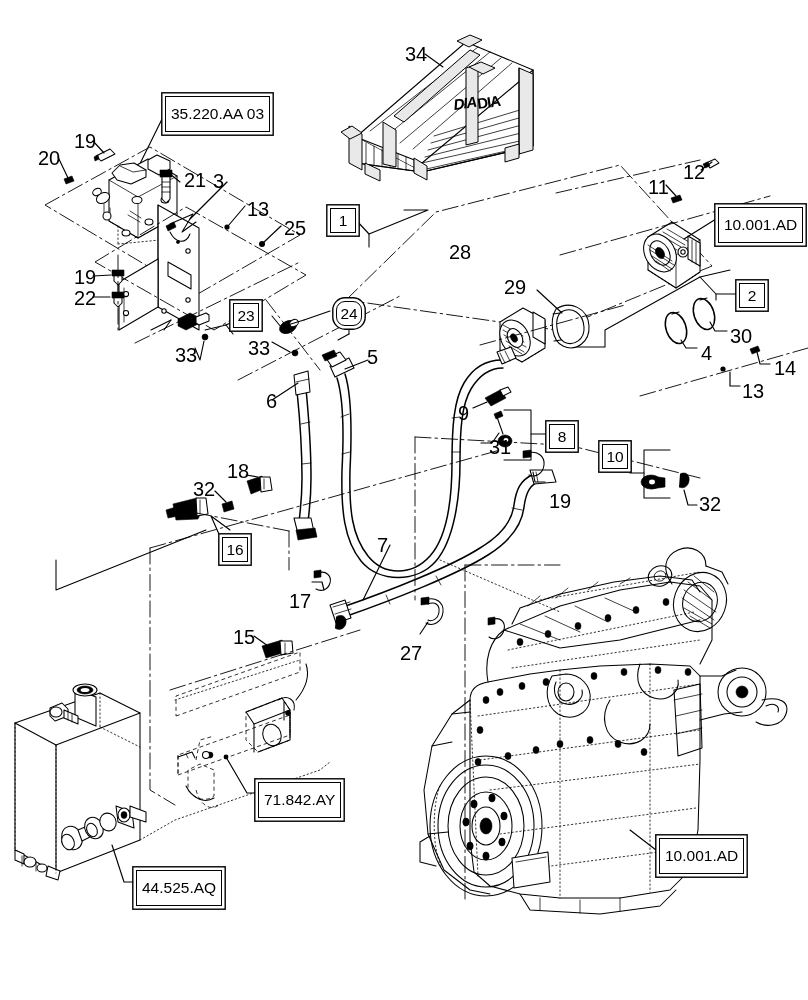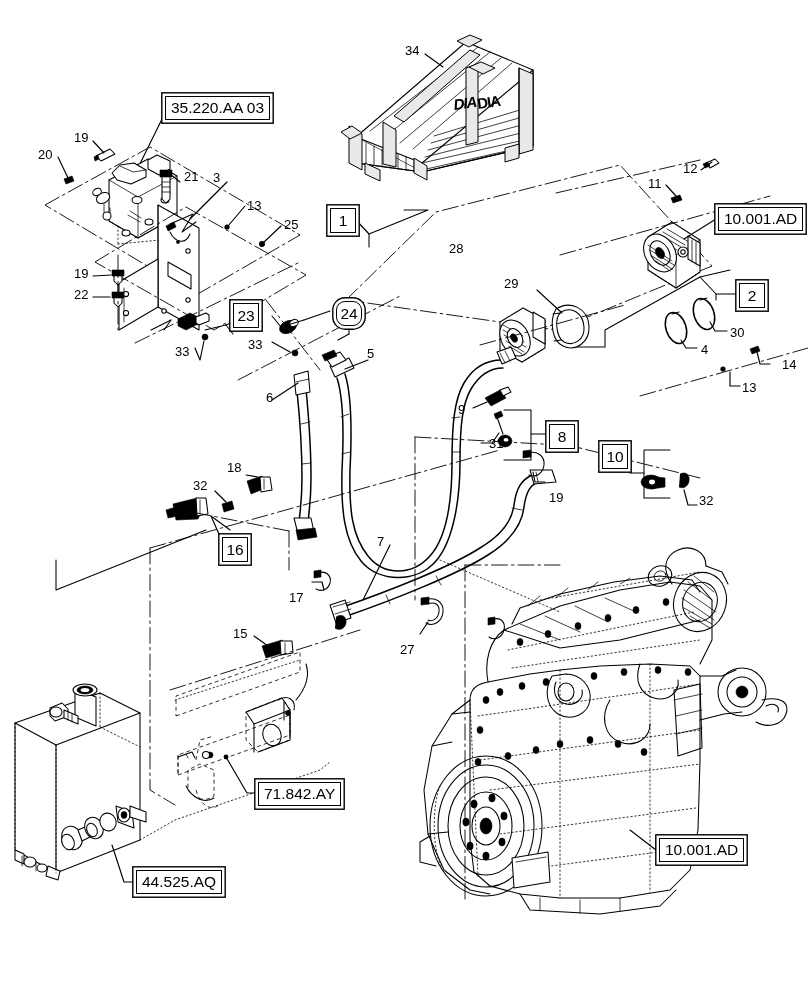--- a/index.html
+++ b/index.html
@@ -1,23 +1,23 @@
 <!DOCTYPE html>
 <html><head>
 <meta charset="utf-8">
 <title>Parts Diagram</title>
 <style>
   html,body{margin:0;padding:0;background:#ffffff;}
   body{width:808px;height:1000px;font-family:"Liberation Sans", sans-serif;}
   #sheet{position:relative;width:808px;height:1000px;overflow:hidden;background:#fff;}
   #art{position:absolute;left:0;top:0;width:808px;height:1000px;}
-  .callout{position:absolute;font-family:"Liberation Sans", sans-serif;font-size:13px;color:#000;
+  .callout{position:absolute;font-family:"Liberation Sans", sans-serif;font-size:20px;color:#000;
            line-height:1;white-space:nowrap;user-select:none;}
   .refbox{position:absolute;border:1.4px solid #000;background:#fff;font-size:15.5px;
-          font-family:"Liberation Sans", sans-serif;color:#000;padding:2px 5px;line-height:1.15;white-space:nowrap;}
+          font-family:"Liberation Sans", sans-serif;color:#000;padding:8px 5px;line-height:1.15;white-space:nowrap;}
   .refbox.dbl{box-shadow:0 0 0 2.5px #fff, 0 0 0 3.9px #000;}
   .numbox{position:absolute;border:1.4px solid #000;background:#fff;font-size:15.5px;
           font-family:"Liberation Sans", sans-serif;color:#000;width:24px;height:23px;
           display:flex;align-items:center;justify-content:center;line-height:1;}
   .numbox.dbl{box-shadow:0 0 0 2.5px #fff, 0 0 0 3.9px #000;}
 </style>
 </head>
 <body>
 
 <div id="sheet">
@@ -601,21 +601,21 @@
   <div class="callout" style="left:74px;top:288px;">22</div>
   <div class="callout" style="left:175px;top:345px;">33</div>
   <div class="callout" style="left:248px;top:338px;">33</div>
   <div class="callout" style="left:405px;top:44px;">34</div>
   <div class="callout" style="left:648px;top:177px;">11</div>
   <div class="callout" style="left:683px;top:162px;">12</div>
   <div class="callout" style="left:449px;top:242px;">28</div>
   <div class="callout" style="left:504px;top:277px;text-align:center;">29</div>
   <div class="callout" style="left:730px;top:326px;">30</div>
   <div class="callout" style="left:701px;top:343px;">4</div>
-  <div class="callout" style="left:774px;top:358px;margin-left:8px;">14</div>
+  <div class="callout" style="left:774px;top:358px;">14</div>
   <div class="callout" style="left:742px;top:381px;">13</div>
   <div class="callout" style="left:367px;top:347px;">5</div>
   <div class="callout" style="left:266px;top:391px;">6</div>
   <div class="callout" style="left:458px;top:403px;">9</div>
   <div class="callout" style="left:462px;top:437px;margin-left:27px;">31</div>
   <div class="callout" style="left:549px;top:491px;">19</div>
   <div class="callout" style="left:699px;top:494px;">32</div>
   <div class="callout" style="left:227px;top:461px;">18</div>
   <div class="callout" style="left:193px;top:479px;">32</div>
   <div class="callout" style="left:289px;top:591px;">17</div>

